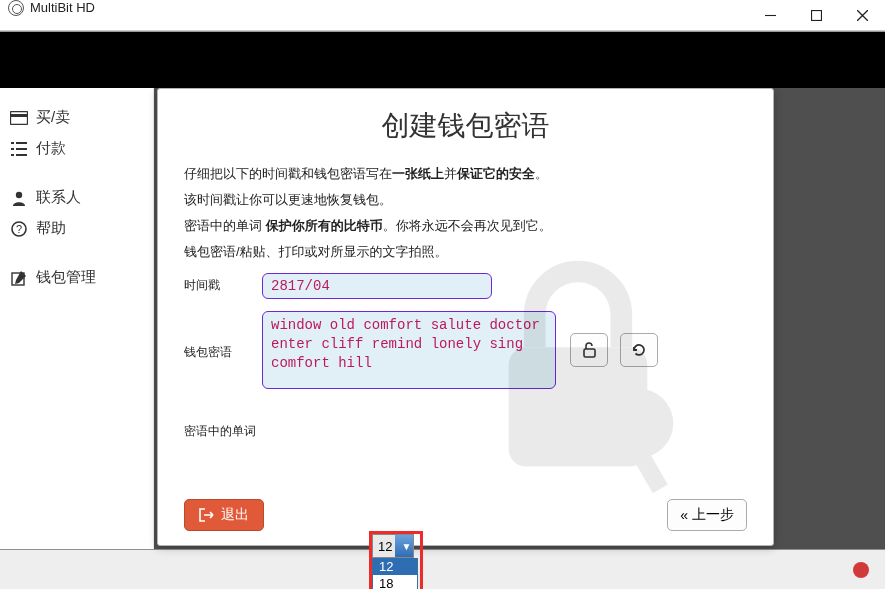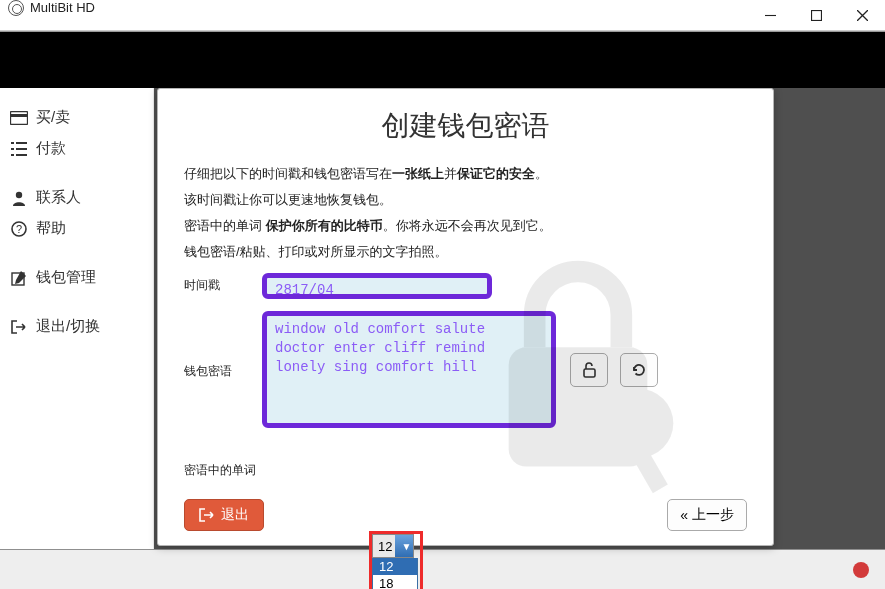--- a/index.html
+++ b/index.html
@@ -22,23 +22,23 @@
   .side-item .ic { width:18px; height:18px; display:flex; align-items:center; justify-content:center; color:inherit; }
   .side-sep { height:18px; }
   
   .content { flex:1; position:relative; background:#4f4f4f; }
   .dialog { position:absolute; left:3px; top:0; width:617px; height:458px; background:#fff; border:1px solid #b5b5b5; border-radius:3px; box-shadow:0 2px 8px rgba(0,0,0,.25); padding:18px 26px 14px 26px; }
   .dlg-title { text-align:center; font-size:28px; color:#333; margin-bottom:20px; }
   .dlg-para { font-size:13px; color:#222; margin-bottom:8px; }
   .dlg-para b { font-weight:bold; }
   .row { display:flex; align-items:flex-start; margin-top:12px; }
   .row > label { width:78px; font-size:12px; color:#222; padding-top:4px; }
-  .field { background:#e0f0f6; border:5px solid #6d28d9; border-radius:6px; padding:4px 8px; font-family:"Courier New",monospace; font-size:14px; color:#8b5cf6; }
+  .field { background:#e0f0f6; border:1px solid #6d28d9; border-radius:6px; padding:4px 8px; font-family:"Courier New",monospace; font-size:14px; color:#be185d; }
   .field.small { width:230px; height:26px; }
-  .field.big { width:294px; height:117px; line-height:1.35; white-space:pre-wrap; }
+  .field.big { width:294px; height:78px; line-height:1.35; white-space:pre-wrap; }
   .side-actions { display:flex; gap:12px; margin-left:14px; align-items:center; }
   .sq-btn { width:38px; height:34px; border:1px solid #aaa; border-radius:5px; background:#fdfdfd; display:flex; align-items:center; justify-content:center; cursor:pointer; }
   
   .watermark { position:absolute; left:310px; top:150px; opacity:.08; pointer-events:none; }
   
   .dd-wrap { position:absolute; left:218px; top:446px; z-index:5; }
   .dd-highlight { position:absolute; left:-3px; top:-3px; width:54px; height:88px; border:3px solid #ee2b2b; pointer-events:none; }
   .dd-head { width:42px; height:24px; background:#e9e9e9; border:1px solid #888; display:flex; align-items:center; }
   .dd-head span { padding-left:5px; font-size:13px; }
   .dd-head .arrow { margin-left:auto; width:18px; height:22px; background:linear-gradient(#6aa3dd,#2f6db3); display:flex; align-items:center; justify-content:center; color:#fff; font-size:10px; }
@@ -124,29 +124,20 @@
     <div class="side-item">
       <span class="ic">
           <svg width="16" height="16" viewBox="0 0 16 16">
             <rect x="1" y="3" width="12" height="12" fill="none" stroke="#333" stroke-width="1.4"></rect>
             <path d="M10 1 L15 6 L8 13 L4 14 L5 10 Z" fill="#333"></path>
           </svg>
         </span>
       <span>钱包管理</span>
     </div>
     <div class="side-sep"></div>
-    <div class="side-item">
-      <span class="ic">
-          <svg width="16" height="16" viewBox="0 0 16 16">
-            <path d="M6 2 H1 V14 H6" fill="none" stroke="#333" stroke-width="1.6"></path>
-            <path d="M5 8 H14 M14 8 L11 5 M14 8 L11 11" stroke="#333" stroke-width="1.6" fill="none"></path>
-          </svg>
-        </span>
-      <span>退出/切换</span>
-    </div>
   </div>
 
   <div class="content">
     <div class="dialog">
       <svg class="watermark" width="220" height="260" viewBox="0 0 100 120">
           <rect x="18" y="50" width="64" height="55" rx="8" fill="#000"></rect>
           <path d="M30 50 V35 a20 20 0 0 1 40 0 V50" fill="none" stroke="#000" stroke-width="10"></path>
           <circle cx="78" cy="85" r="16" fill="#000"></circle>
           <rect x="74" y="98" width="8" height="20" fill="#000" transform="rotate(-30 78 98)"></rect>
         </svg>

